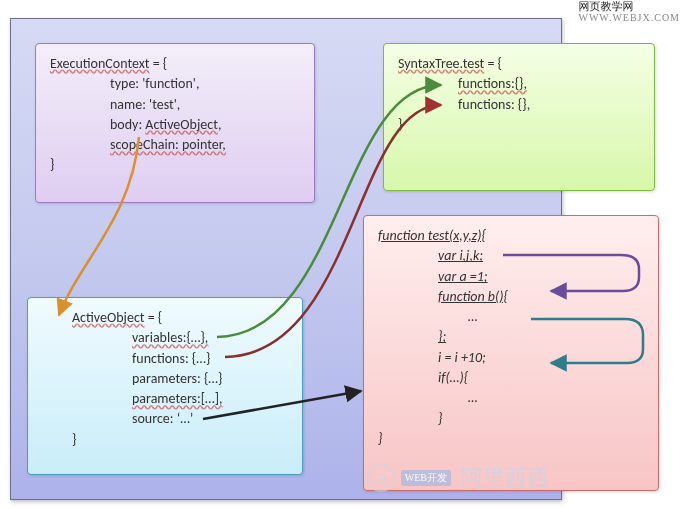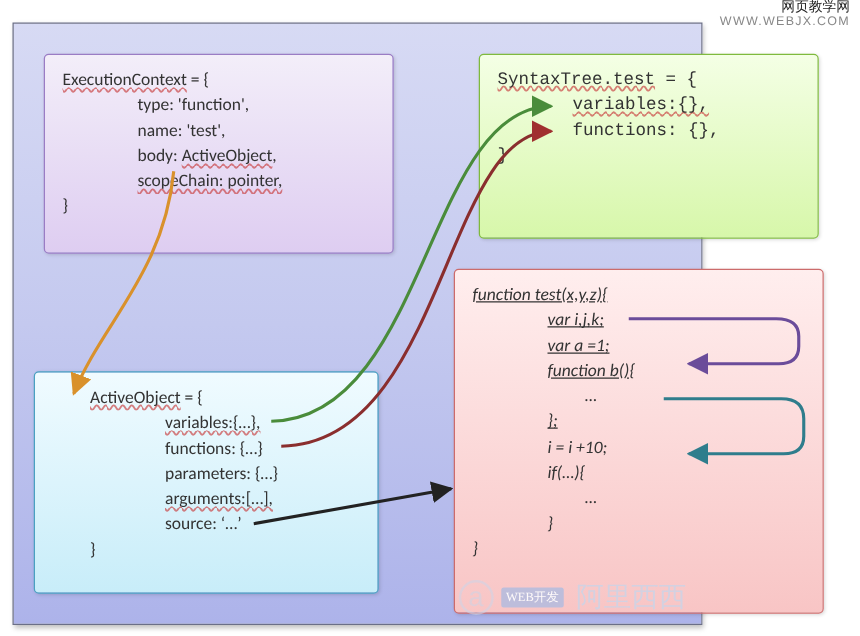--- a/index.html
+++ b/index.html
@@ -15,22 +15,22 @@
     position: absolute;
     left: 10px; top: 18px;
     width: 552px; height: 482px;
     background: linear-gradient(180deg, #d7daf4 0%, #c4c9ef 50%, #adb3ea 100%);
     border: 1px solid #6b6f88;
     box-shadow: 1px 2px 4px rgba(0,0,0,.25);
   }
   .watermark-top {
     position: absolute; right: 8px; top: 0;
     font-size: 11px; line-height: 1.1;
-    text-align: right; color: #222;
-    font-family: Liberation Sans, sans-serif;
+    color: #222;
+    font-family: Liberation Serif, serif;
   }
   .watermark-top small { display:block; letter-spacing: 1px; color:#888; font-size:10px;}
   .watermark-bottom {
     position: absolute; right: 12px; bottom: 6px;
     color: #cfd3e4; font-size: 22px;
     font-family: "Microsoft YaHei", SimHei, sans-serif;
     display:flex; align-items:center; gap:6px;
     opacity:.9;
   }
   .watermark-bottom .a {
@@ -49,21 +49,21 @@
     border-radius: 4px;
     padding: 10px 14px 12px;
     font-size: 14px;
     line-height: 1.45;
     color: #333;
     box-shadow: 1px 1px 3px rgba(0,0,0,.15);
   }
   .box-ec   { left: 24px;  top: 24px;  width: 280px; height: 160px;
               background: linear-gradient(180deg,#f3eef9,#decdf1); border-color:#9a7cc4; }
   .box-st   { left: 372px; top: 24px;  width: 272px; height: 148px;
-              background: linear-gradient(180deg,#f4ffe5,#d7f7aa); border-color:#7fba3d;font-family:Liberation Mono, monospace; }
+              background: linear-gradient(180deg,#f4ffe5,#d7f7aa); border-color:#7fba3d; }
   .box-ao   { left: 16px;  top: 278px; width: 276px; height: 178px;
               background: linear-gradient(180deg,#f0fbff,#c8edf9); border-color:#4aa0c1;padding-left:44px; }
   .box-code { left: 352px; top: 196px; width: 296px; height: 276px;
               background: linear-gradient(180deg,#ffeeee,#f8c5c5); border-color:#cc6b6b;font-style:italic; }
 
   .indent   { padding-left: 60px; display:block; }
   .indent2  { padding-left: 90px; display:block; }
   .head     { }
   .wavy     { text-decoration: underline wavy rgba(200,60,60,.65); text-decoration-skip-ink:none; }
   .uline    { text-decoration: underline; }
@@ -90,33 +90,33 @@
       <span>body:  </span><span class="wavy">ActiveObject</span><span>,</span>
     </span>
     <span class="indent wavy">scopeChain: pointer,</span>
     <span>}</span>
   </div>
 
   <div class="box box-st">
     <span class="head">
       <span class="wavy">SyntaxTree.test</span><span> = {</span>
     </span>
-    <span class="indent wavy">variables:{},</span>
+    <span class="indent wavy">functions:{},</span>
     <span class="indent">functions: {},</span>
     <span>}</span>
   </div>
 
   <div class="box box-ao">
     <span class="head">
       <span class="wavy">ActiveObject</span><span> = {</span>
     </span>
     <span class="indent wavy">variables:{…},</span>
     <span class="indent">functions: {…}</span>
     <span class="indent">parameters: {…}</span>
-    <span class="indent wavy">arguments:[…],</span>
+    <span class="indent wavy">parameters:[…],</span>
     <span class="indent">source: ‘…’</span>
     <span>}</span>
   </div>
 
   <div class="box box-code">
     <span class="uline">function test(x,y,z){</span>
     <span class="indent wavy uline">var i,j,k;</span>
     <span class="indent wavy uline">var a =1;</span>
     <span class="indent"> </span>
     <span class="indent uline">function b(){</span>

